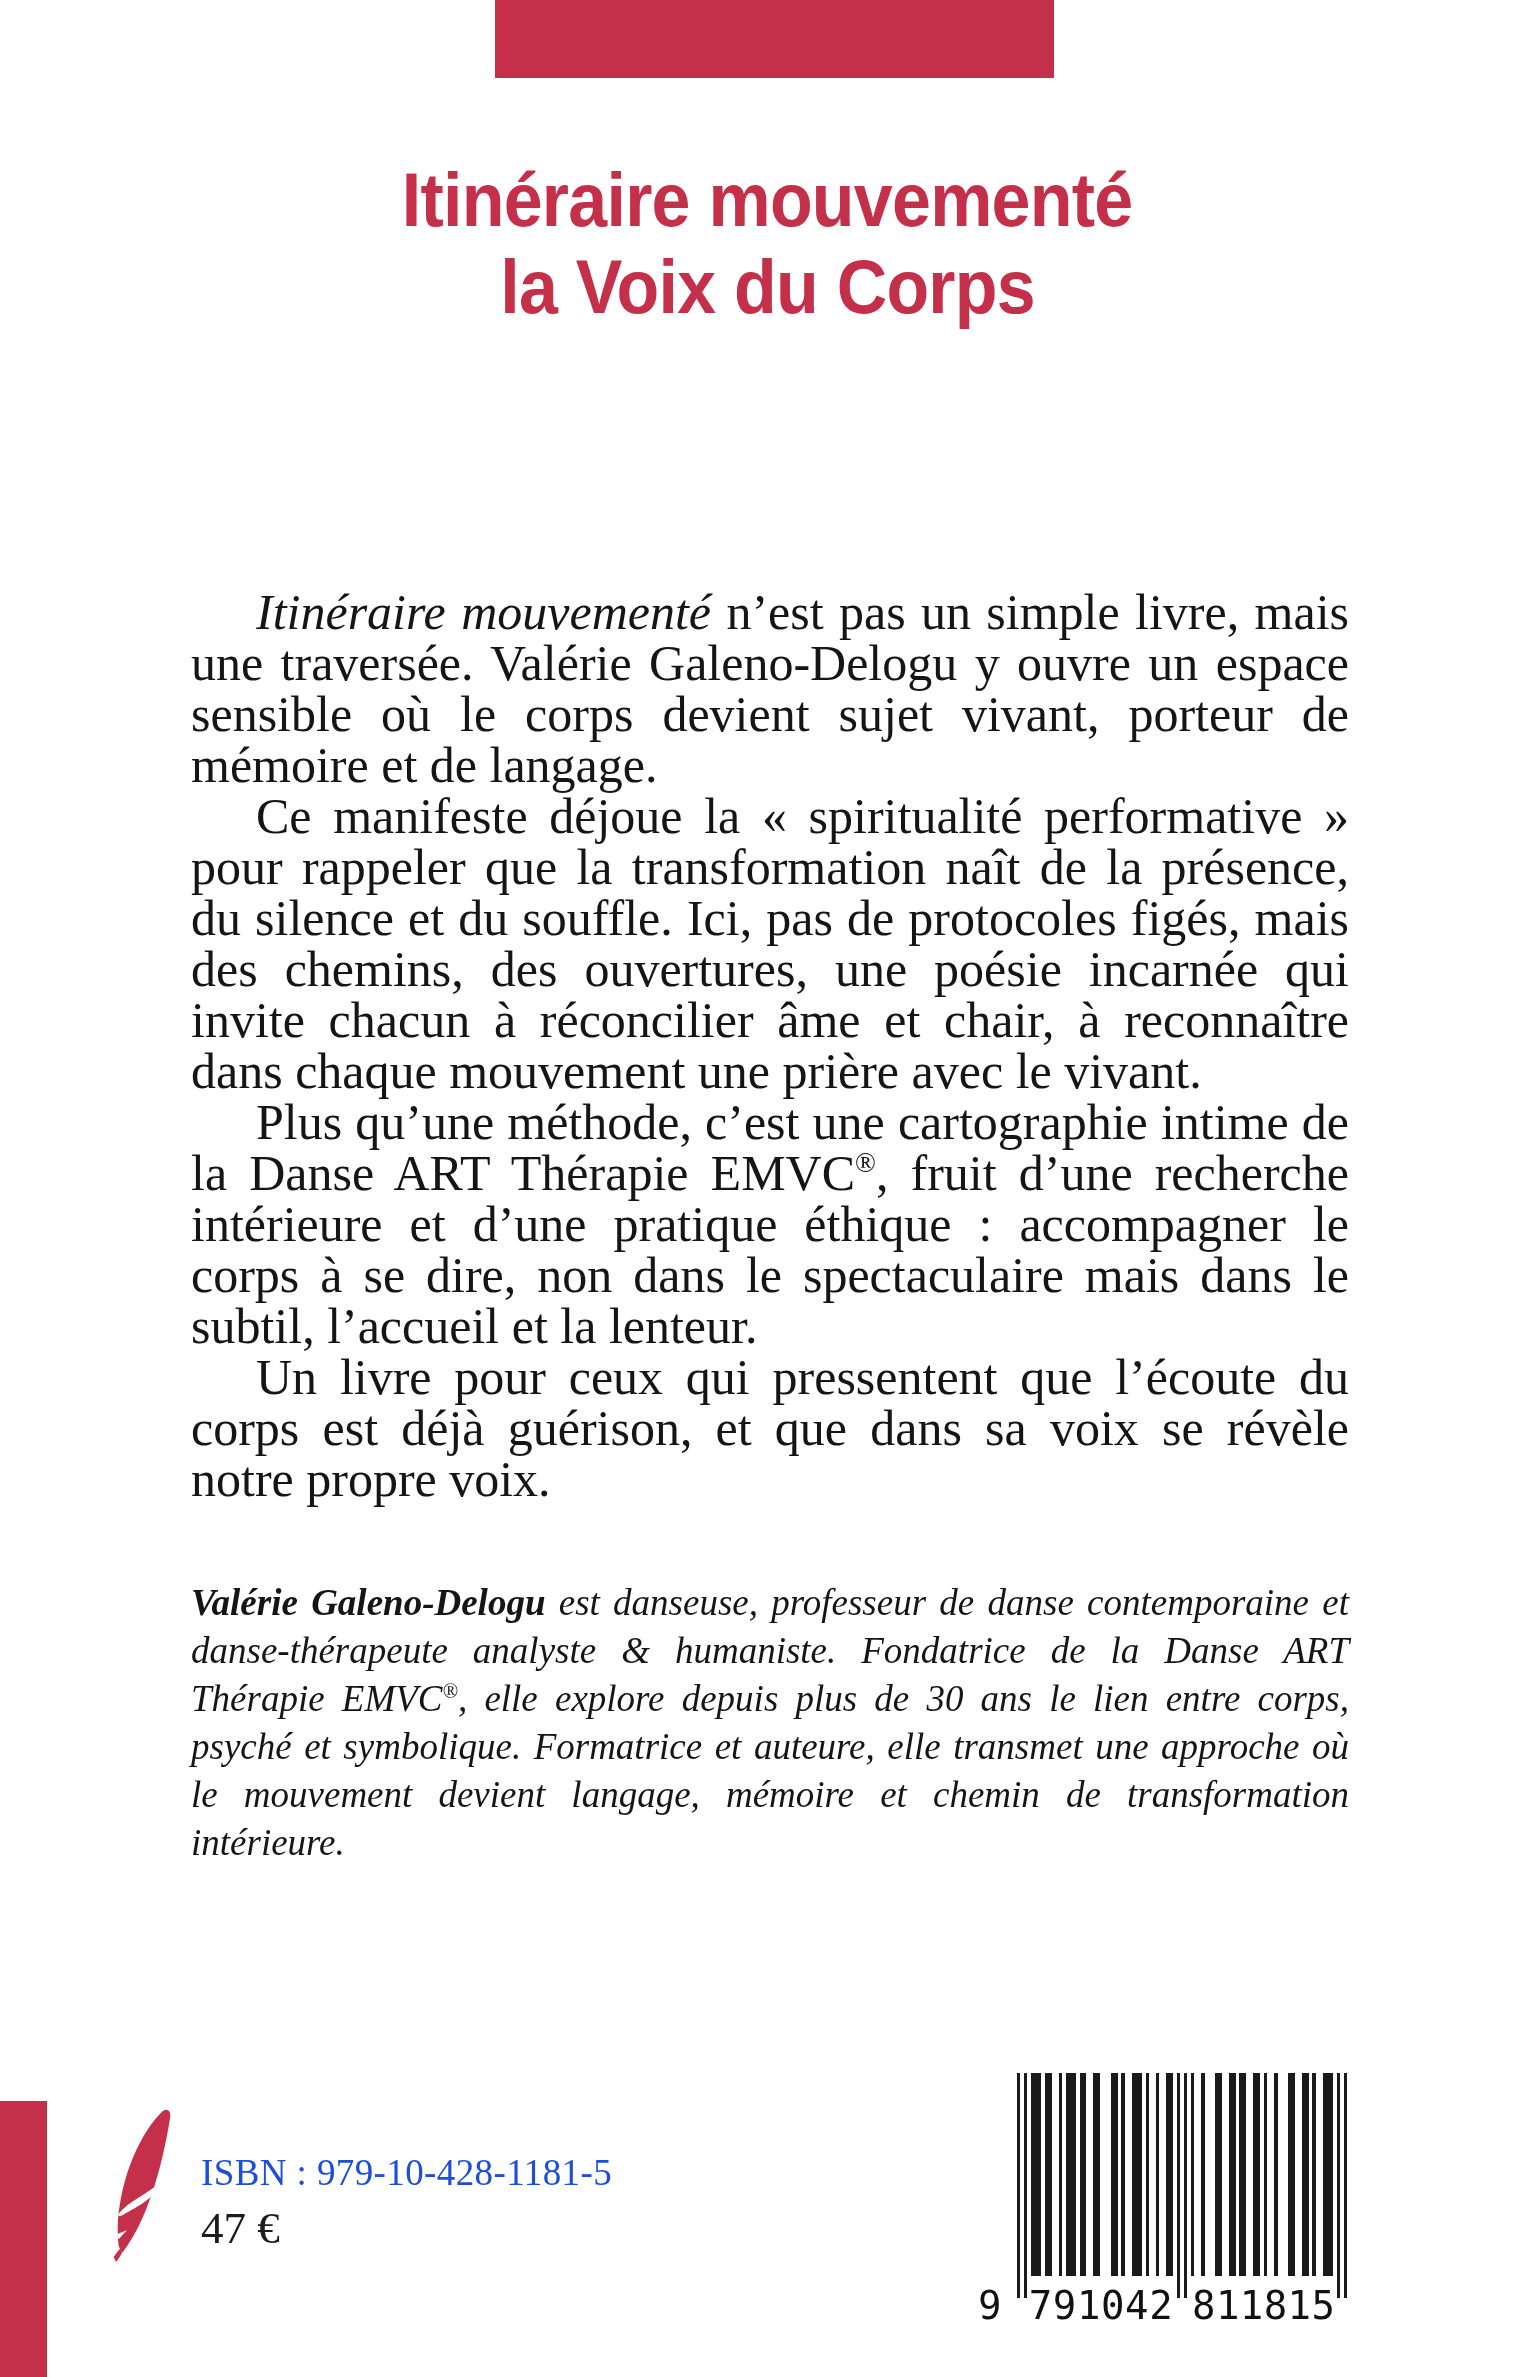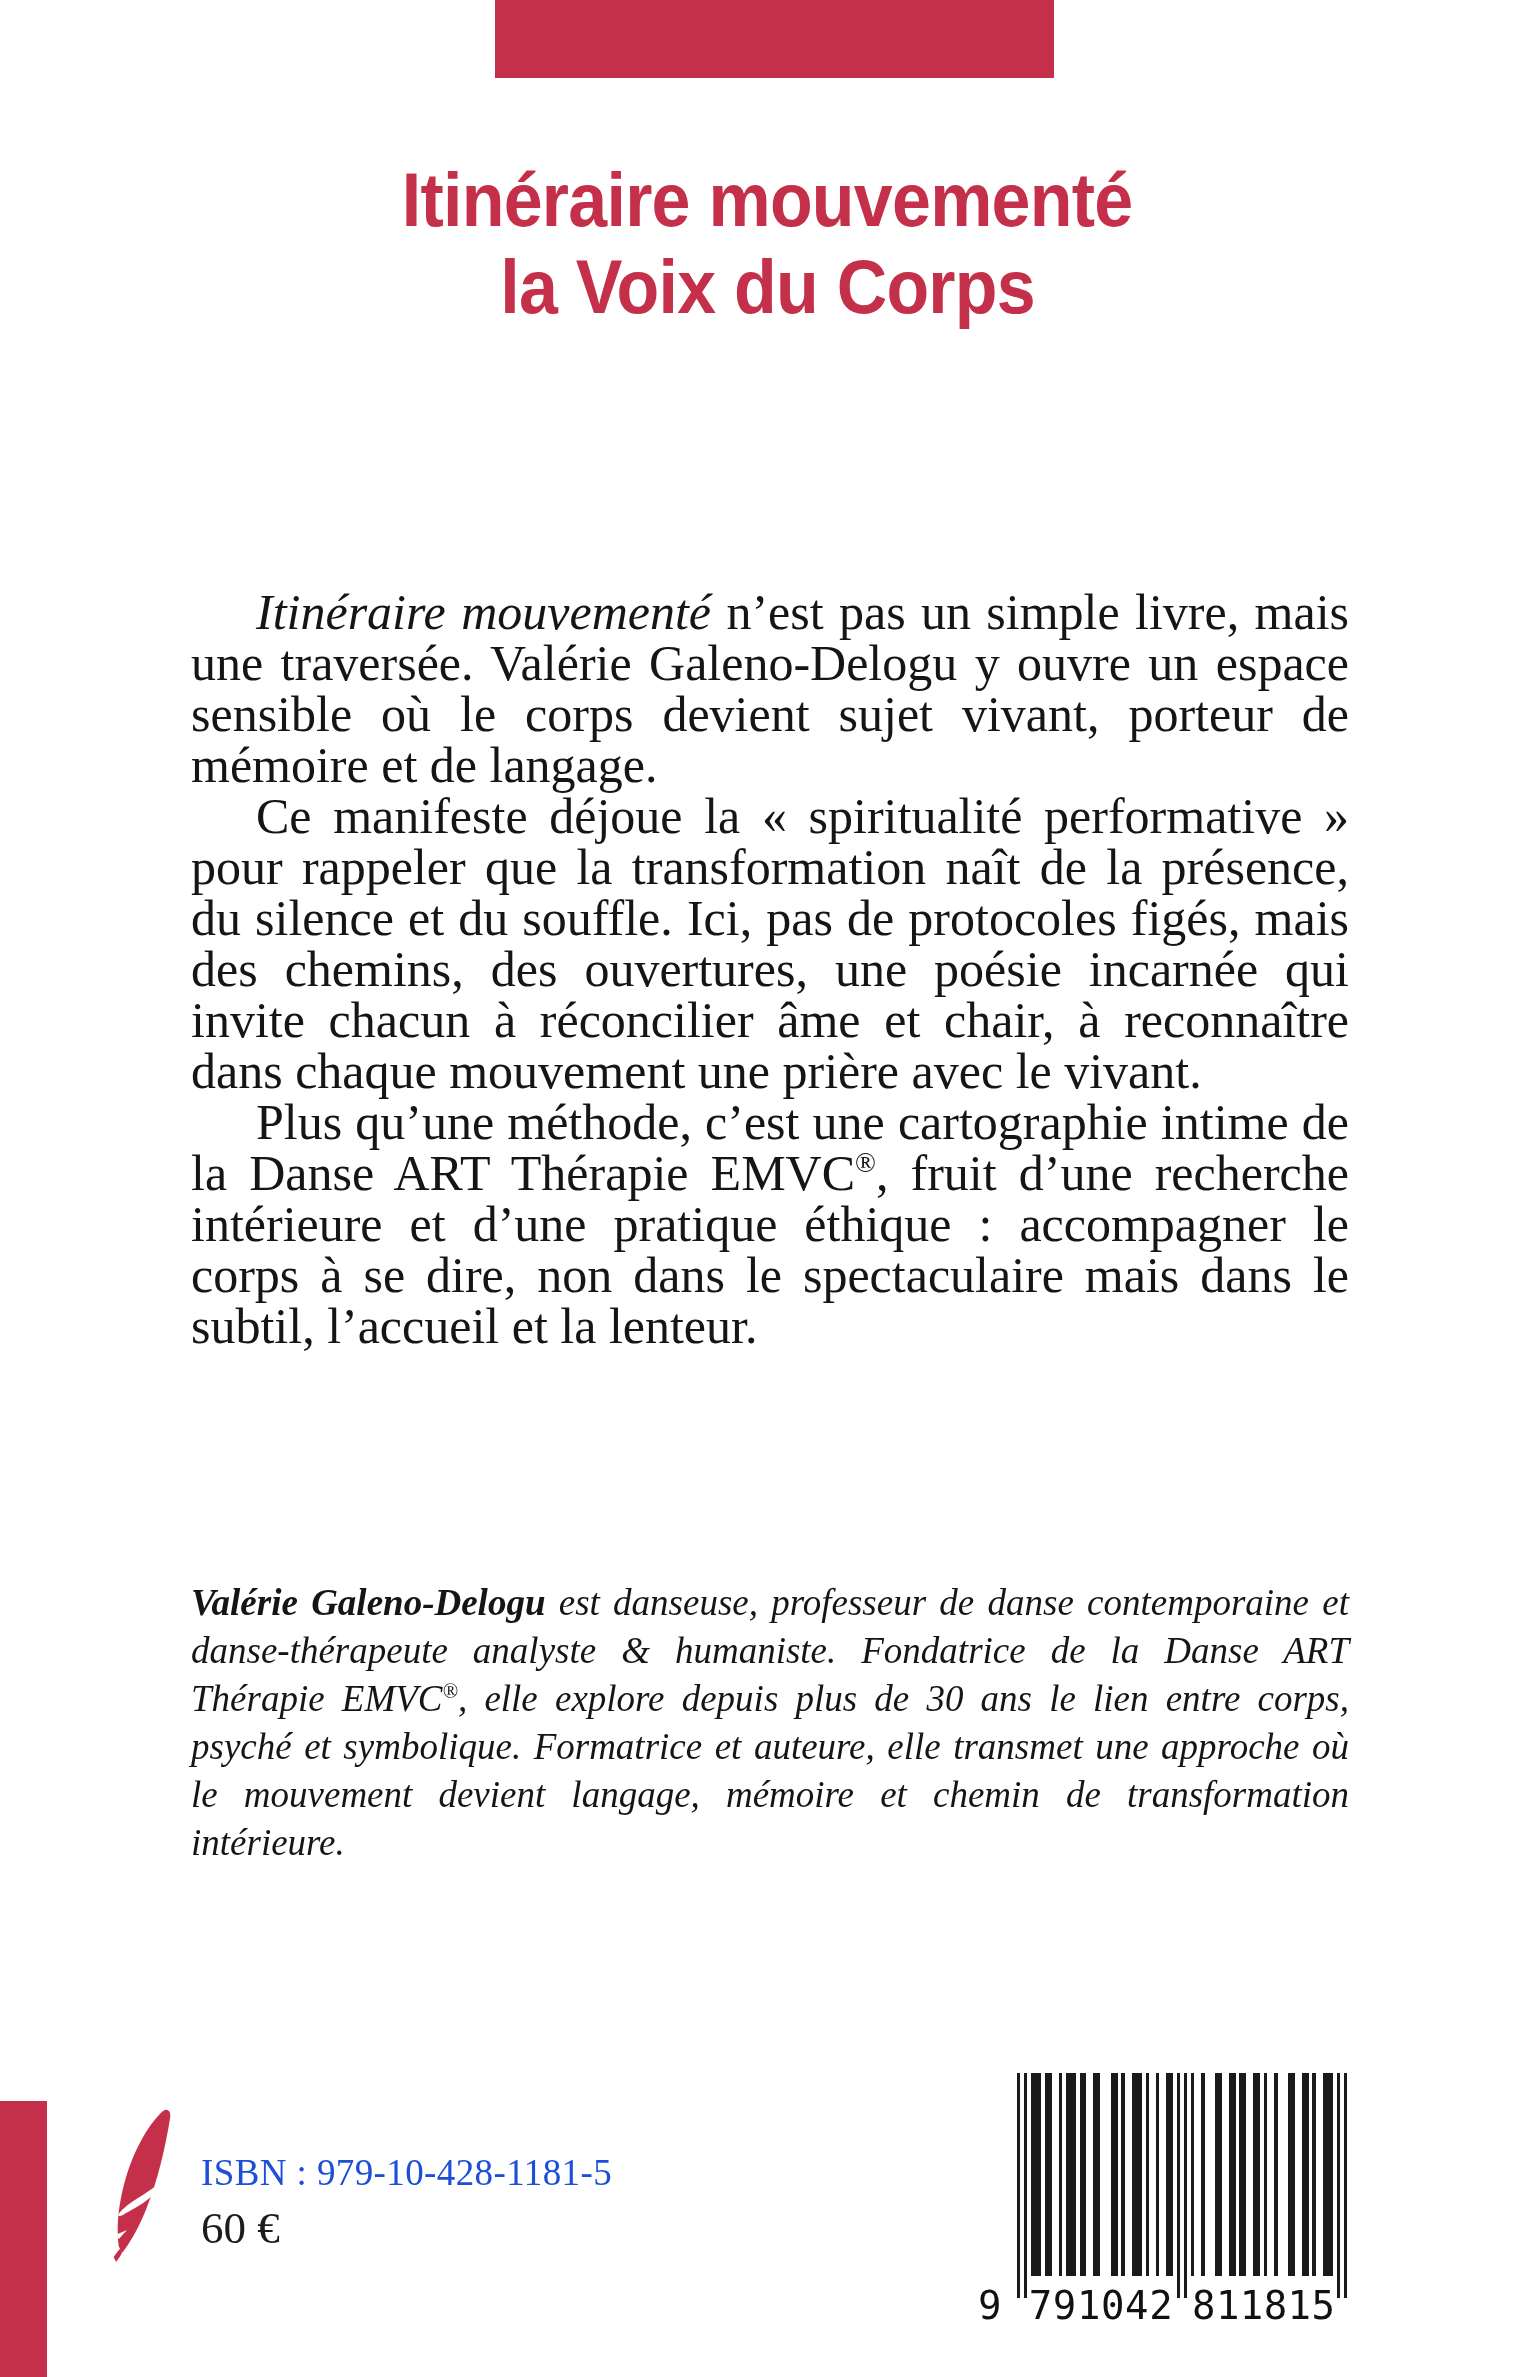--- a/index.html
+++ b/index.html
@@ -92,20 +92,21 @@
 
   <h1 class="title">
     <span class="title-line"><span class="cond">Itinéraire mouvementé</span></span>
     <span class="title-line"><span class="cond">la Voix du Corps</span></span>
   </h1>
 
   <section class="synopsis">
       <p><span class="lead-italic">Itinéraire mouvementé</span><span> n’est pas un simple livre, mais une traversée. Valérie Galeno-Delogu y ouvre un espace sensible où le corps devient sujet vivant, porteur de mémoire et de langage.</span></p>
       <p><span>Ce manifeste déjoue la « spiritualité performative » pour rappeler que la transformation naît de la présence, du silence et du souffle. Ici, pas de protocoles figés, mais des chemins, des ouvertures, une poésie incarnée qui invite chacun à réconcilier âme et chair, à reconnaître dans chaque mouvement une prière avec le vivant.</span></p>
       <p><span>Plus qu’une méthode, c’est une cartographie intime de la Danse ART Thérapie EMVC<sup>®</sup>, fruit d’une recherche intérieure et d’une pratique éthique : accompagner le corps à se dire, non dans le spectaculaire mais dans le subtil, l’accueil et la lenteur.</span></p>
+      <p><span>Un livre pour ceux qui pressentent que l’écoute du corps est déjà guérison, et que dans sa voix se révèle notre propre voix.</span></p>
     </section>
 
   <section class="bio">
     <p><span class="bio-lead">Valérie Galeno-Delogu</span><span id="bio-rest"> est danseuse, professeur de danse contemporaine et danse-thérapeute analyste &amp; humaniste. Fondatrice de la Danse ART Thérapie EMVC<sup>®</sup>, elle explore depuis plus de 30 ans le lien entre corps, psyché et symbolique. Formatrice et auteure, elle transmet une approche où le mouvement devient langage, mémoire et chemin de transformation intérieure.</span></p>
   </section>
 
   <div class="edge-band"></div>
 
   <svg class="feather" viewBox="0 0 82 182" xmlns="http://www.w3.org/2000/svg" aria-hidden="true">
     <path fill="#C42F49" d="M67,3
@@ -118,21 +119,21 @@
       C32,53 48,21 67,3 Z"></path>
     <path fill="#C42F49" d="M19,171 C17,175 15,178 12,182 L9,176 C12,172 15,168 17,166 Z"></path>
     <path fill="#ffffff" d="M19,120
       C36,105 53,99 68,84
       C58,107 38,116 20,126
       C14,129 12,127 19,120 Z"></path>
     <path fill="#ffffff" d="M13,149 L25,144 L15,155 Z"></path>
   </svg>
 
   <div class="isbn">ISBN : 979-10-428-1181-5</div>
-  <div class="price">60 €</div>
+  <div class="price">47 €</div>
 
   <div class="barcode">
     <svg id="barcode-bars" viewBox="0 0 393 270" width="330" height="227" shape-rendering="crispEdges" xmlns="http://www.w3.org/2000/svg">
         <rect x="0.00" y="0" width="4.14" height="268" fill="#1A1A1A"></rect>
         <rect x="8.27" y="0" width="4.14" height="268" fill="#1A1A1A"></rect>
         <rect x="16.55" y="0" width="12.41" height="242" fill="#1A1A1A"></rect>
         <rect x="33.09" y="0" width="8.27" height="242" fill="#1A1A1A"></rect>
         <rect x="49.64" y="0" width="4.14" height="242" fill="#1A1A1A"></rect>
         <rect x="57.92" y="0" width="12.41" height="242" fill="#1A1A1A"></rect>
         <rect x="74.46" y="0" width="8.27" height="242" fill="#1A1A1A"></rect>

